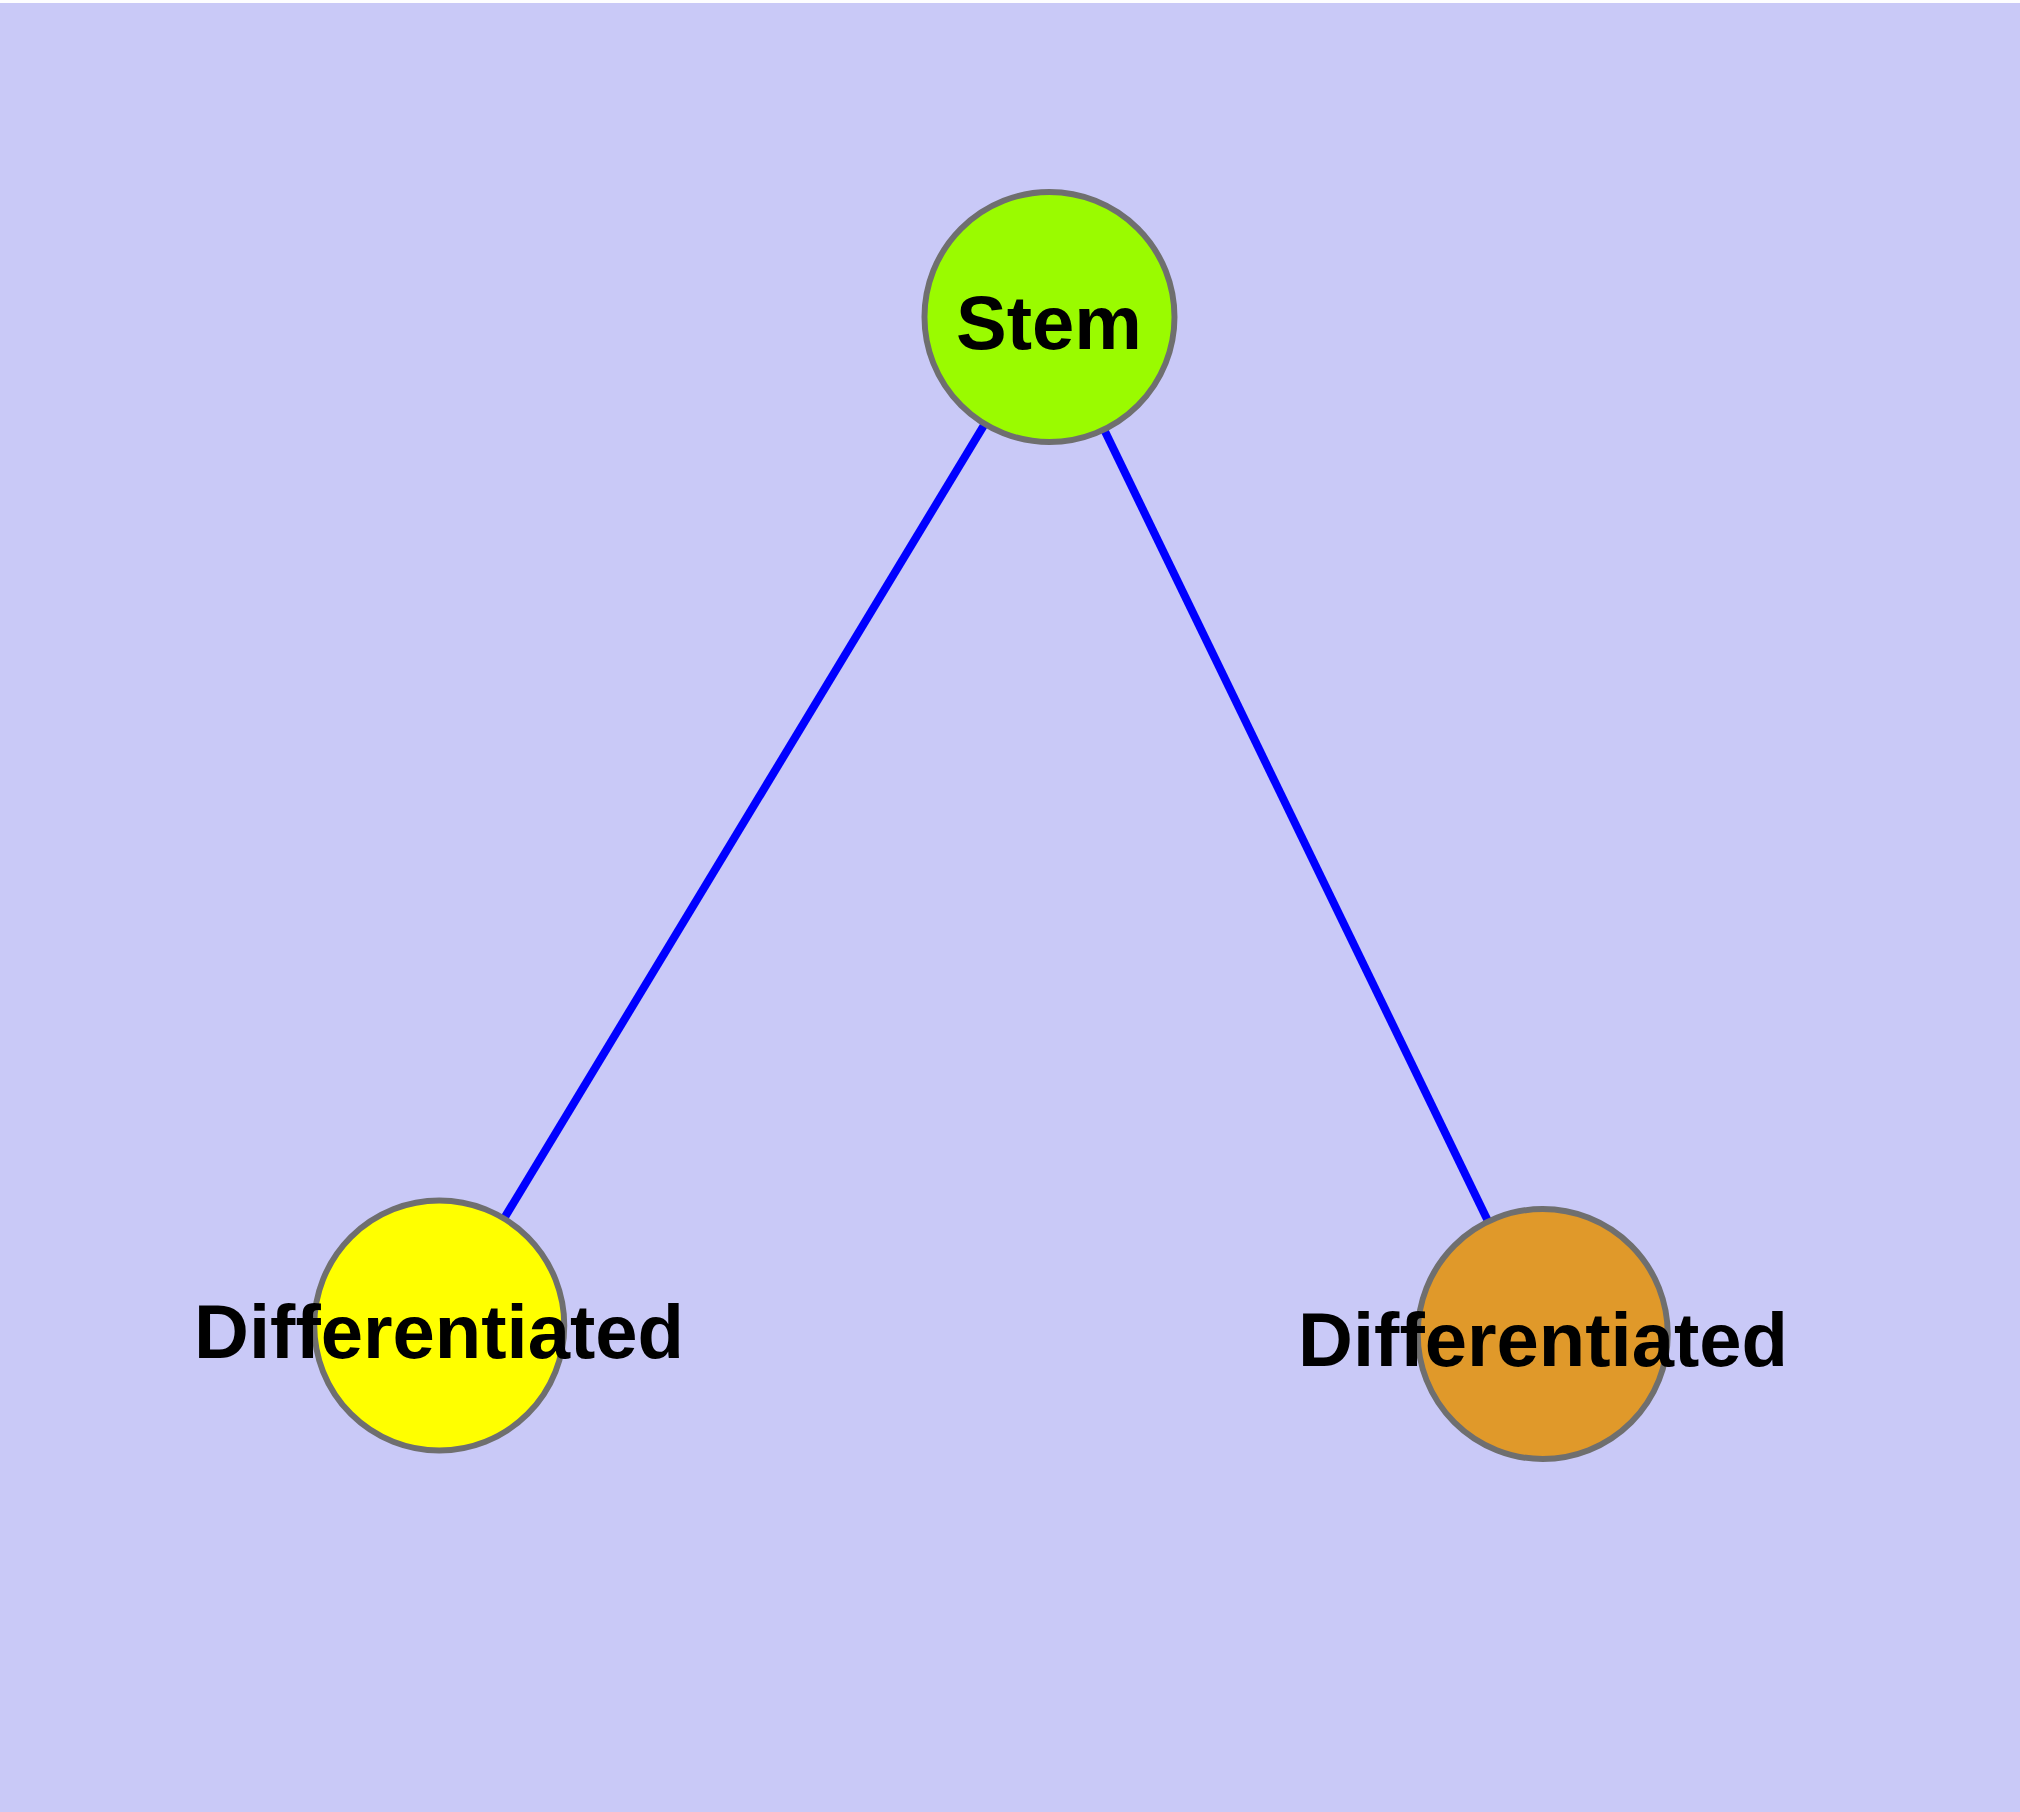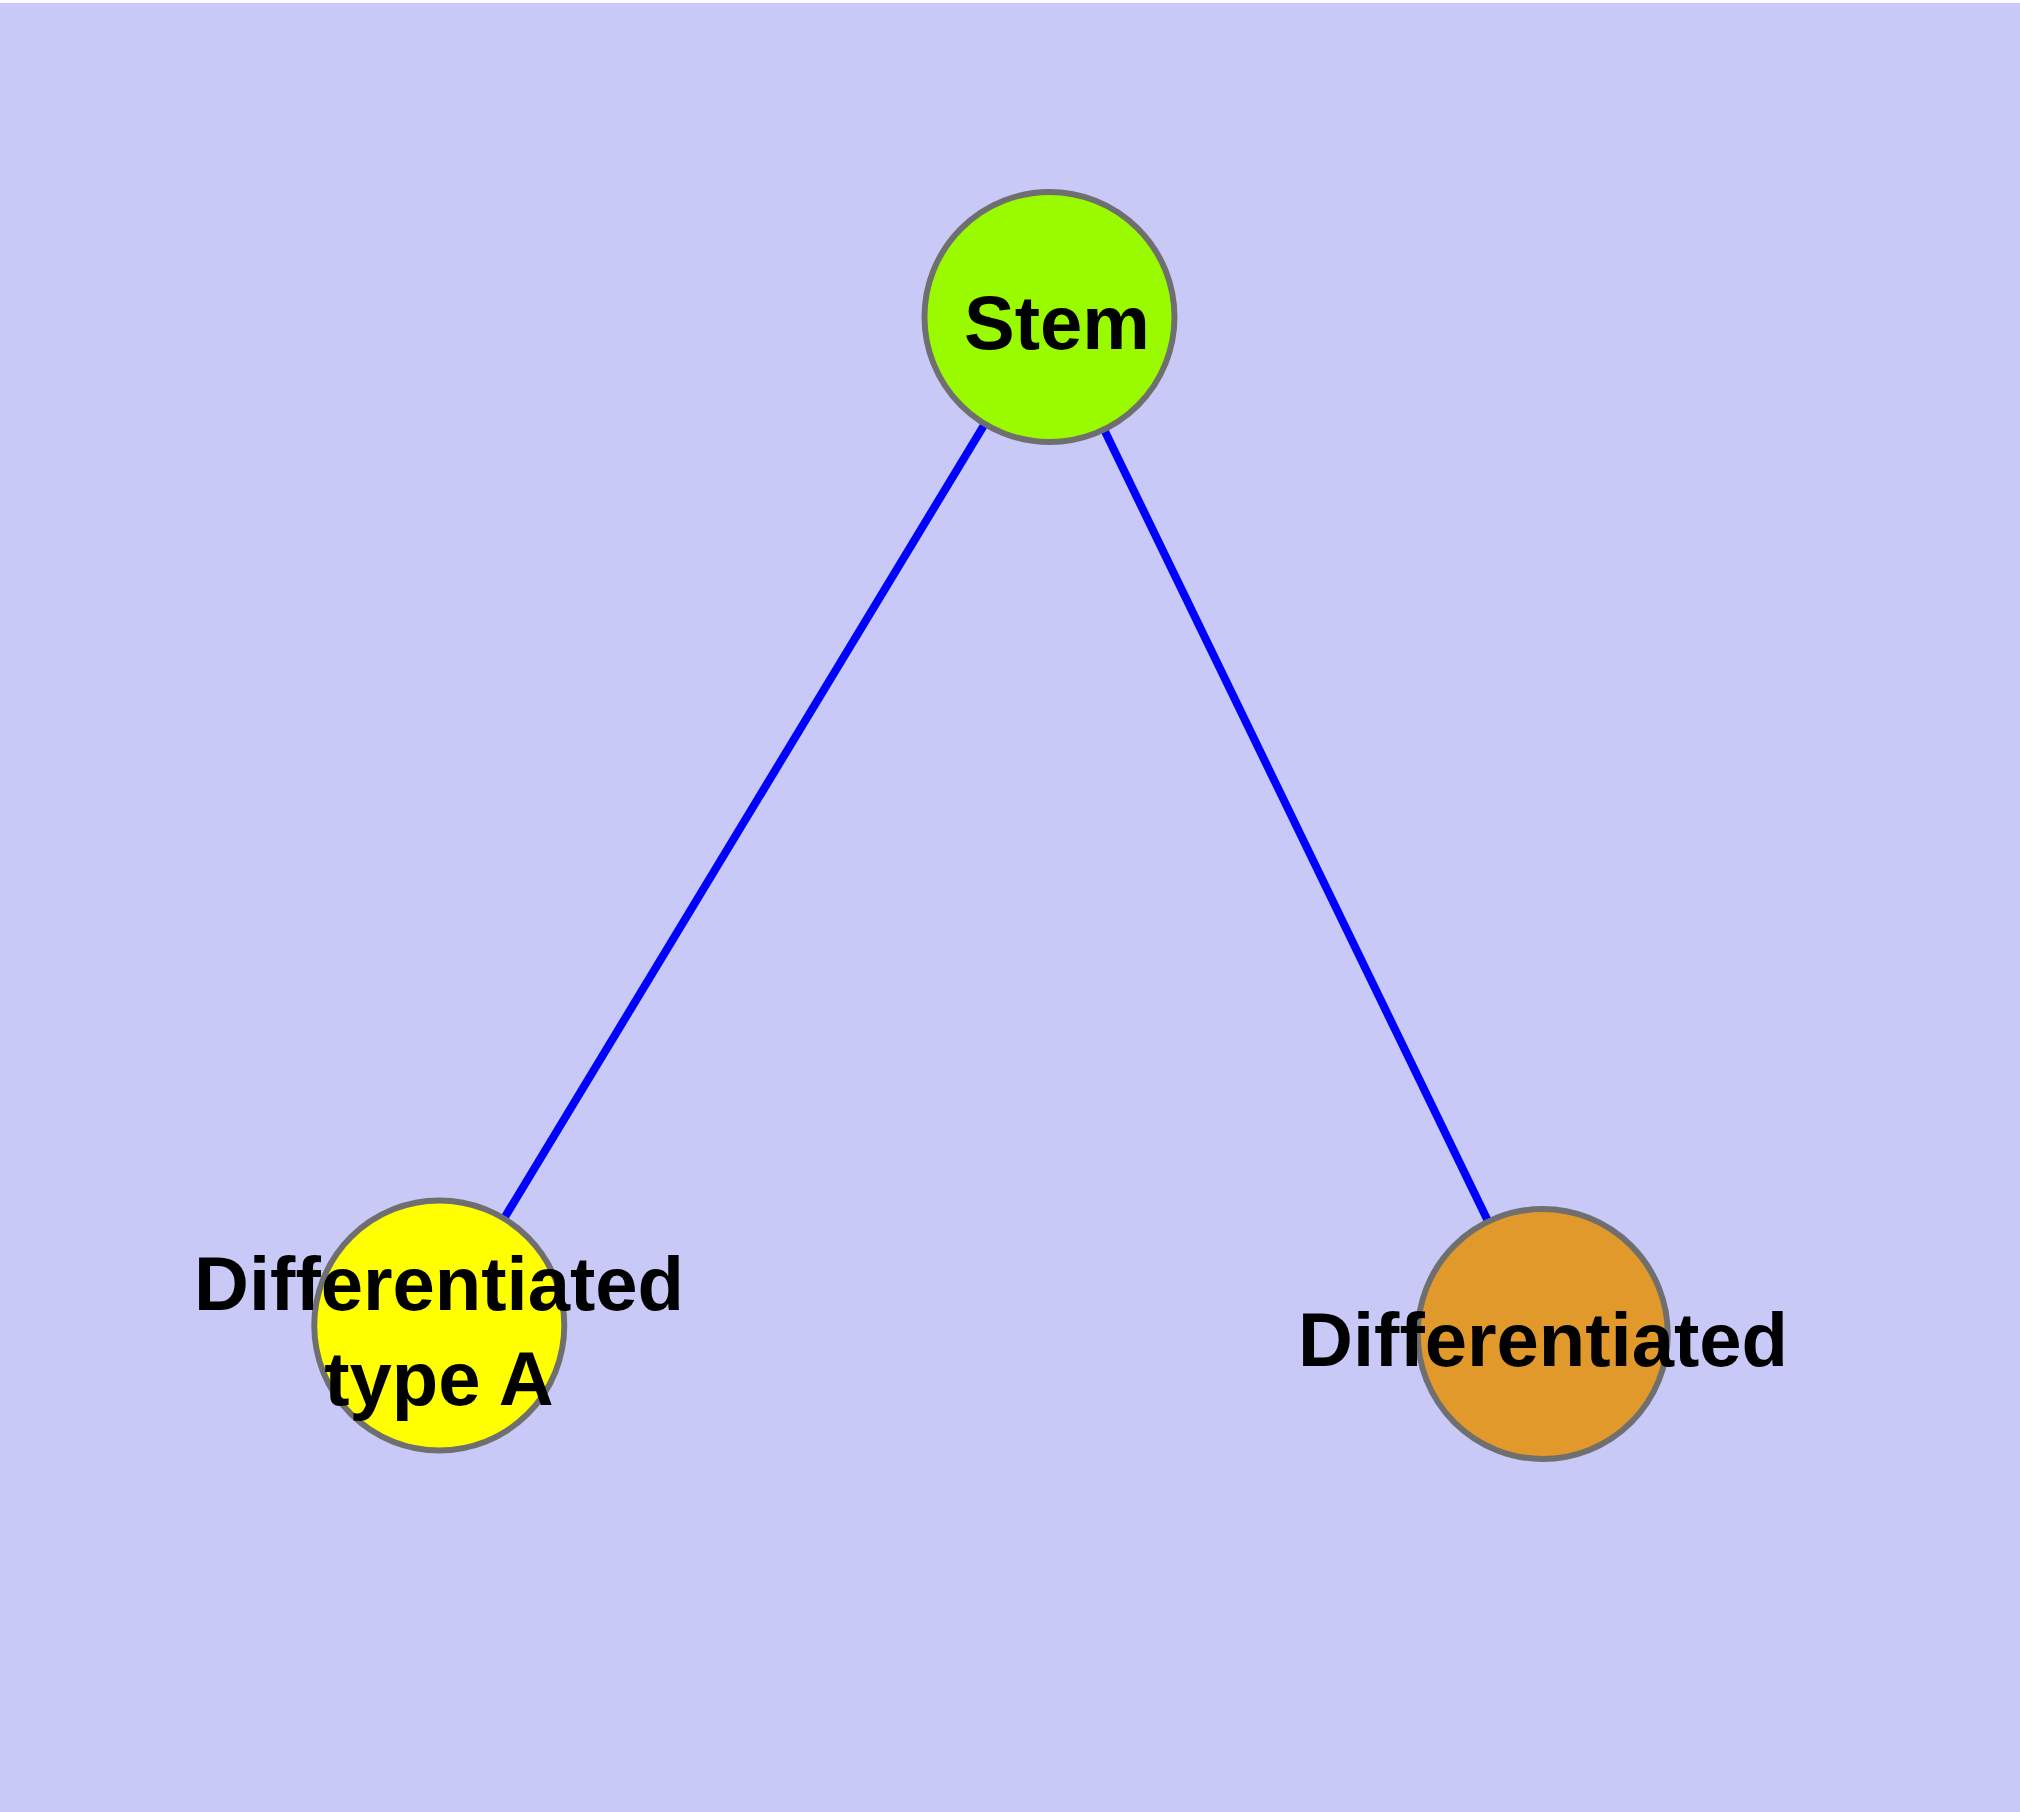--- a/index.html
+++ b/index.html
@@ -48,27 +48,26 @@
 <div class="canvas" style="background: rgb(201, 201, 247);">
 
   <svg class="graph-svg" viewBox="0 0 2384 2138" xmlns="http://www.w3.org/2000/svg">
     <line class="edge" x1="1238" y1="374" x2="518" y2="1564" stroke="#0000ff"></line>
     <line class="edge" x1="1238" y1="374" x2="1820" y2="1574" stroke="#0000ff"></line>
     <circle class="node" cx="1238" cy="374" r="147.5" fill="#9afb00" stroke="#6f6f6f"></circle>
     <circle class="node" cx="518" cy="1564" r="147.5" fill="#ffff00" stroke="#6f6f6f"></circle>
     <circle class="node" cx="1820" cy="1574" r="147.5" fill="#e0992a" stroke="#6f6f6f"></circle>
   </svg>
 
-  <div class="label" style="left: 1049px; top: 322px; color: rgb(0, 0, 0); margin-left: 8px;">
+  <div class="label" style="left: 1049px; top: 322px; color: rgb(0, 0, 0);">
     <span>Stem</span>
   </div>
 
   <div class="label" style="left: 439px; top: 1331px; color: rgb(0, 0, 0);">
     <span>Differentiated</span>
-    <span>type A</span>
   </div>
 
   <div class="label" style="left: 1543px; top: 1339px; color: rgb(0, 0, 0);">
     <span>Differentiated</span>
   </div>
 
   <div class="top-strip" style="background: rgb(253, 253, 255);"></div>
 
 </div>
 

